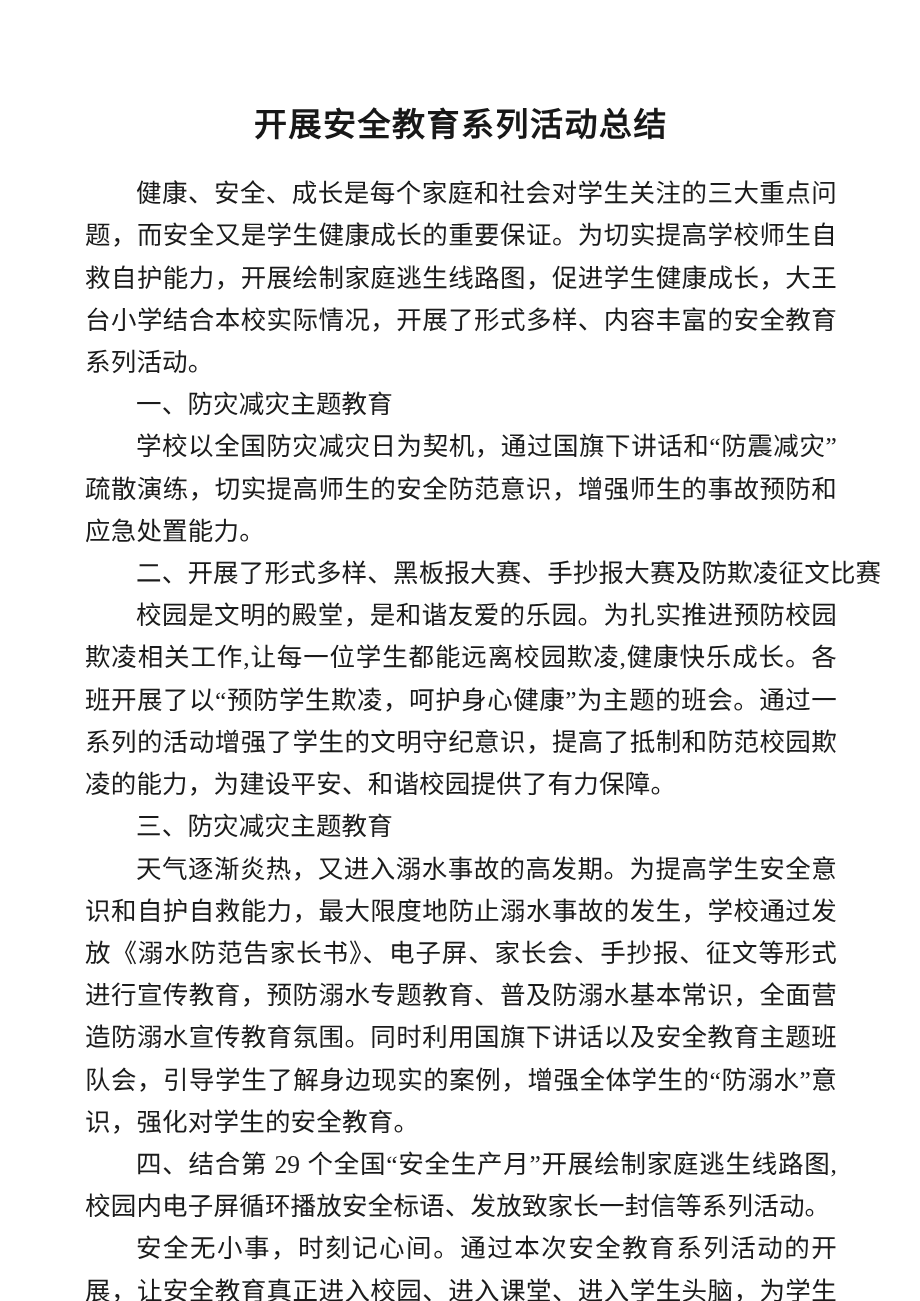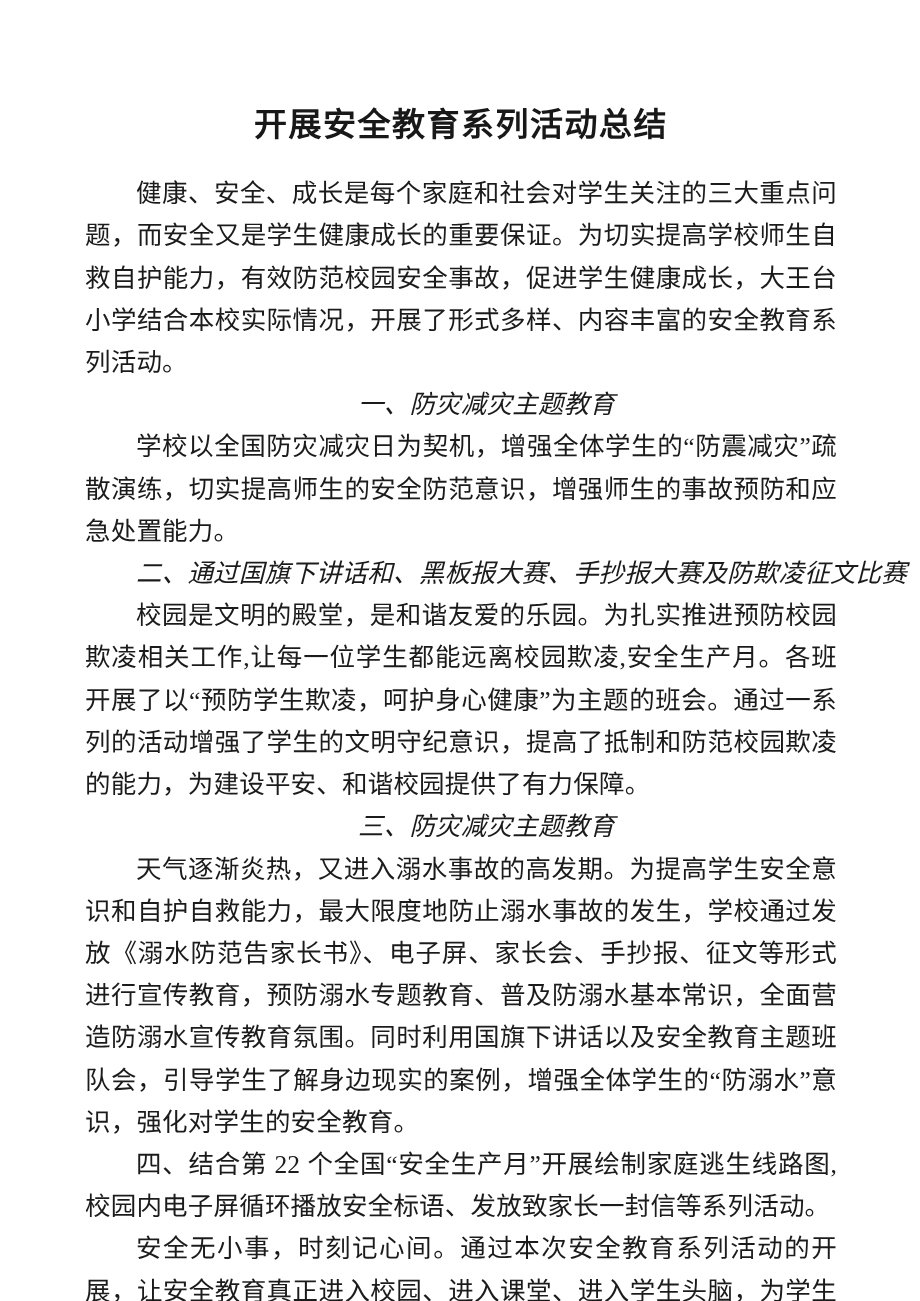--- a/index.html
+++ b/index.html
@@ -52,50 +52,49 @@
     letter-spacing: 0.2px;
     font-family: "Liberation Serif", "DejaVu Serif", serif;
     -webkit-font-smoothing: antialiased;
   }
 
   .para.first {
     margin-top: 28px;
   }
 
   .para.heading {
-    text-align: center;
+    text-align: left;
     white-space: nowrap;
-    font-style: italic;
   }
 
   
   .para, .doc-title {
     text-rendering: optimizeLegibility;
   }
 </style>
 </head>
 <body>
 
 <div class="page">
   <div class="doc-body">
 
     <h1 class="doc-title">开展安全教育系列活动总结</h1>
 
-    <p class="para first">健康、安全、成长是每个家庭和社会对学生关注的三大重点问题，而安全又是学生健康成长的重要保证。为切实提高学校师生自救自护能力，有效防范校园安全事故，促进学生健康成长，大王台小学结合本校实际情况，开展了形式多样、内容丰富的安全教育系列活动。</p>
+    <p class="para first">健康、安全、成长是每个家庭和社会对学生关注的三大重点问题，而安全又是学生健康成长的重要保证。为切实提高学校师生自救自护能力，开展绘制家庭逃生线路图，促进学生健康成长，大王台小学结合本校实际情况，开展了形式多样、内容丰富的安全教育系列活动。</p>
 
     <p class="para heading">一、防灾减灾主题教育</p>
 
-    <p class="para">学校以全国防灾减灾日为契机，增强全体学生的“防震减灾”疏散演练，切实提高师生的安全防范意识，增强师生的事故预防和应急处置能力。</p>
+    <p class="para">学校以全国防灾减灾日为契机，通过国旗下讲话和“防震减灾”疏散演练，切实提高师生的安全防范意识，增强师生的事故预防和应急处置能力。</p>
 
-    <p class="para heading">二、通过国旗下讲话和、黑板报大赛、手抄报大赛及防欺凌征文比赛</p>
+    <p class="para heading">二、开展了形式多样、黑板报大赛、手抄报大赛及防欺凌征文比赛</p>
 
-    <p class="para">校园是文明的殿堂，是和谐友爱的乐园。为扎实推进预防校园欺凌相关工作,让每一位学生都能远离校园欺凌,安全生产月。各班开展了以“预防学生欺凌，呵护身心健康”为主题的班会。通过一系列的活动增强了学生的文明守纪意识，提高了抵制和防范校园欺凌的能力，为建设平安、和谐校园提供了有力保障。</p>
+    <p class="para">校园是文明的殿堂，是和谐友爱的乐园。为扎实推进预防校园欺凌相关工作,让每一位学生都能远离校园欺凌,健康快乐成长。各班开展了以“预防学生欺凌，呵护身心健康”为主题的班会。通过一系列的活动增强了学生的文明守纪意识，提高了抵制和防范校园欺凌的能力，为建设平安、和谐校园提供了有力保障。</p>
 
     <p class="para heading">三、防灾减灾主题教育</p>
 
     <p class="para">天气逐渐炎热，又进入溺水事故的高发期。为提高学生安全意识和自护自救能力，最大限度地防止溺水事故的发生，学校通过发放《溺水防范告家长书》、电子屏、家长会、手抄报、征文等形式进行宣传教育，预防溺水专题教育、普及防溺水基本常识，全面营造防溺水宣传教育氛围。同时利用国旗下讲话以及安全教育主题班队会，引导学生了解身边现实的案例，增强全体学生的“防溺水”意识，强化对学生的安全教育。</p>
 
-    <p class="para">四、结合第 22 个全国“安全生产月”开展绘制家庭逃生线路图,校园内电子屏循环播放安全标语、发放致家长一封信等系列活动。</p>
+    <p class="para">四、结合第 29 个全国“安全生产月”开展绘制家庭逃生线路图,校园内电子屏循环播放安全标语、发放致家长一封信等系列活动。</p>
 
     <p class="para">安全无小事，时刻记心间。通过本次安全教育系列活动的开展，让安全教育真正进入校园、进入课堂、进入学生头脑，为学生从小树立知危险、会避险、能自救的安全理念奠定了坚实基础。</p>
 
   </div>
 </div>
 
 </body></html>

